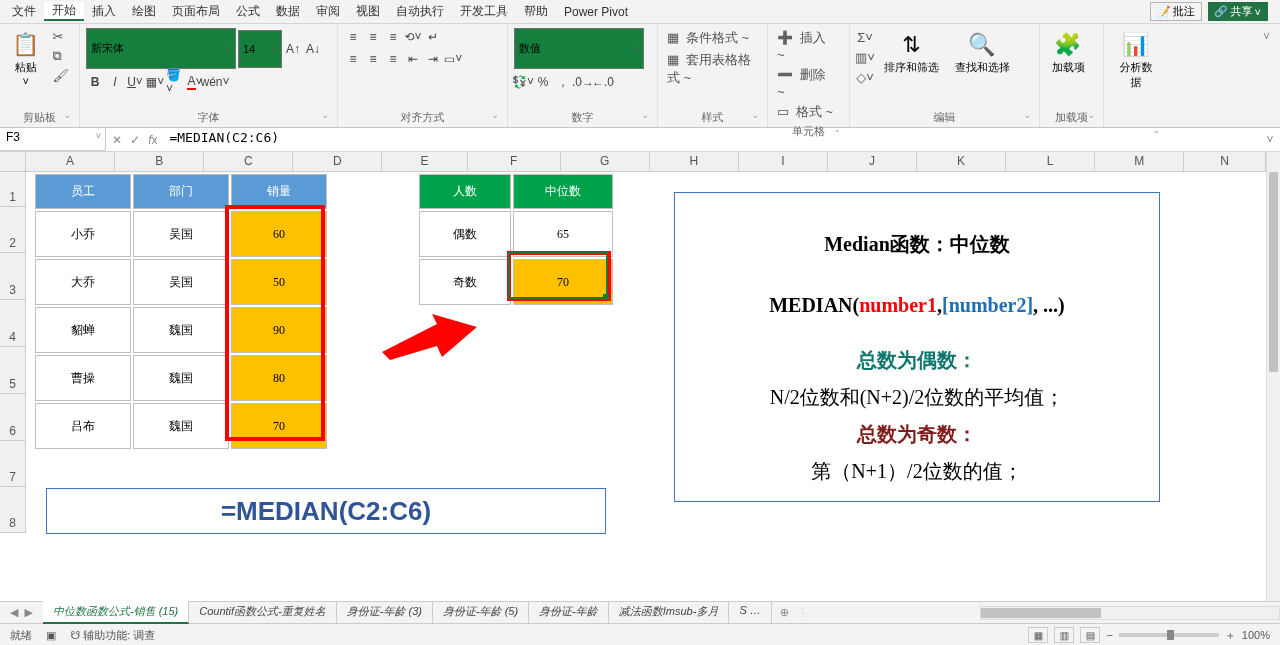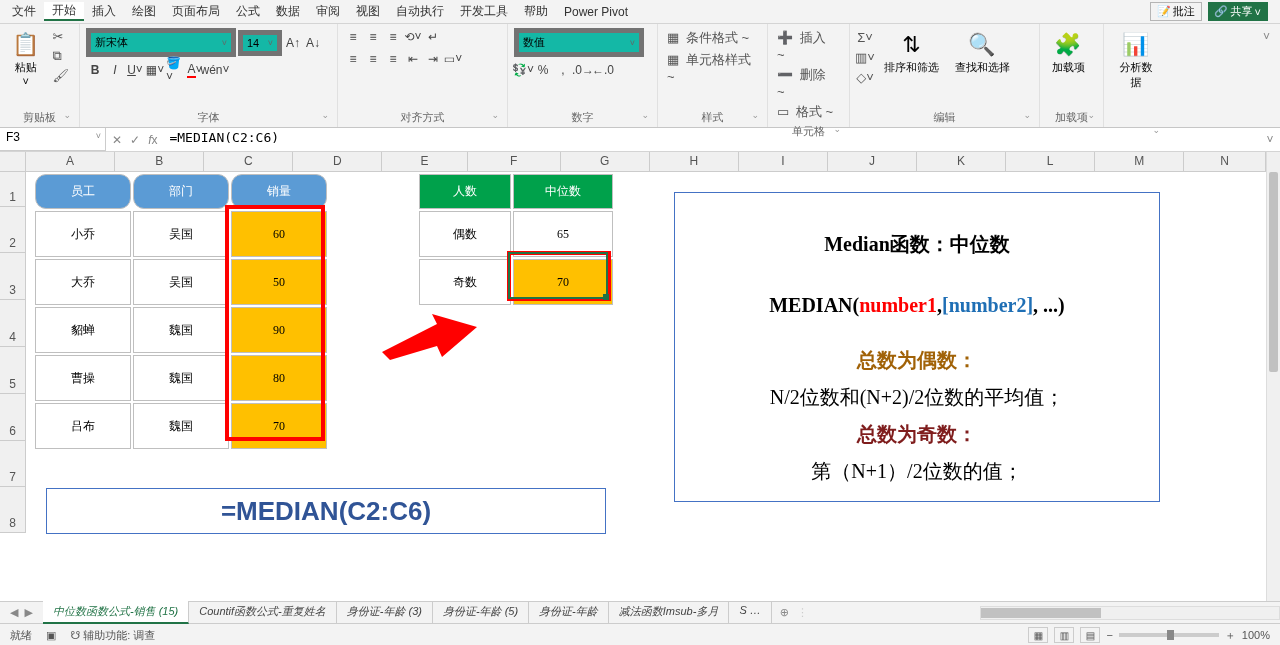--- a/index.html
+++ b/index.html
@@ -18,21 +18,21 @@
 .ribbon-group { border-right: 1px solid #e0e0e0; padding: 4px 6px 0; display: flex; flex-direction: column; }
 .ribbon-group .group-body { flex: 1; display: flex; align-items: flex-start; gap: 4px; }
 .ribbon-group .group-label { text-align: center; font-size: 11px; color: #666; padding: 2px 0; position: relative; }
 .ribbon-group .group-label::after { content: "⌄"; position: absolute; right: 2px; font-size: 9px; color: #999; }
 .big-btn { display: flex; flex-direction: column; align-items: center; justify-content: center; padding: 4px 6px; font-size: 11px; text-align: center; }
 .big-btn .icon { font-size: 22px; margin-bottom: 2px; }
 .icon-stack { display: flex; flex-direction: column; gap: 2px; }
 .icon-stack span { font-size: 13px; color: #555; padding: 1px 3px; }
 .font-controls { display: flex; flex-direction: column; gap: 4px; }
 .font-row { display: flex; gap: 2px; align-items: center; }
-.combo { border: 5px solid #737373; background: #14b8a6; padding: 2px 4px; font-size: 11px; display: flex; align-items: center; gap: 4px; }
+.combo { border: 1px solid #737373; background: #15803d; padding: 12px 4px; font-size: 11px; display: flex; align-items: center; gap: 4px; }
 .combo::after { content: "˅"; font-size: 9px; color: #666; margin-left: auto; }
 .ribbon-icon { width: 18px; height: 18px; display: inline-flex; align-items: center; justify-content: center; font-size: 12px; color: #444; }
 
 
 .formula-row { height: 24px; display: flex; align-items: stretch; border-bottom: 1px solid #d4d4d4; }
 .name-box { width: 106px; border: 1px solid #ccc; border-top: none; border-left: none; padding: 2px 6px; font-size: 12px; position: relative; }
 .name-box::after { content: "˅"; position: absolute; right: 4px; top: 3px; font-size: 9px; color: #888; }
 .fb-btns { display: flex; align-items: center; padding: 0 6px; gap: 8px; color: #888; font-size: 12px; }
 .fb-input { flex: 1; padding: 2px 6px; font-size: 13px; font-family: Consolas, monospace; }
 .fb-expand { width: 20px; display: flex; align-items: center; justify-content: center; color: #888; }
@@ -44,21 +44,21 @@
 .col-headers div { border-right: 1px solid #ccc; text-align: center; font-size: 12px; color: #555; padding-top: 2px; }
 .row-headers { position: absolute; left: 0; top: 20px; width: 26px; background: #f0f0f0; border-right: 1px solid #ccc; }
 .row-headers div { border-bottom: 1px solid #ccc; text-align: center; font-size: 12px; color: #555; display: flex; align-items: flex-end; justify-content: center; padding-bottom: 2px; }
 .grid { position: absolute; left: 26px; top: 20px; right: 14px; bottom: 0; }
 .vscroll { position: absolute; right: 0; top: 0; width: 14px; bottom: 0; background: #f0f0f0; border-left: 1px solid #ddd; }
 .vscroll .thumb { position: absolute; left: 2px; right: 2px; top: 20px; height: 200px; background: #c1c1c1; border-radius: 2px; }
 
 
 .data-table { position: absolute; }
 .data-table td, .data-table th { border: 1px solid #bfbfbf; text-align: center; font-family: SimSun, serif; }
-.emp-h { background: #5b9bd5; color: #fff; font-weight: normal; border-radius: 11px; }
+.emp-h { background: #5b9bd5; color: #fff; font-weight: normal; }
 .hl { background: #ffc000; }
 .green-h { background: #00a14b; color: #fff; font-weight: normal; }
 
 
 .red-box { position: absolute; border: 4px solid #f00; pointer-events: none; }
 
 
 .arrow { position: absolute; color: #f00; }
 
 
@@ -193,21 +193,21 @@
         <span class="ribbon-icon">←.0</span>
       </div>
     </div>
     <div class="group-label">数字</div>
   </div>
 
   <div class="ribbon-group" style="width:110px">
     <div class="group-body">
         <div class="icon-stack" style="font-size:11px">
       <span>▦ <span>条件格式 ~</span></span>
-      <span>▦ <span>单元格样式 ~</span></span>
+      <span>▦ <span>套用表格格式 ~</span></span>
     </div>
       </div>
     <div class="group-label">样式</div>
   </div>
 
   <div class="ribbon-group" style="width:82px">
     <div class="group-body">
         <div class="icon-stack" style="font-size:11px">
       <span>➕ <span>插入 ~</span></span>
       <span>➖ <span>删除 ~</span></span>
@@ -375,21 +375,21 @@
 
     <div class="cell-cursor" style="left:482px;top:80px;width:100px;height:47px"></div>
 
     <div class="formula-box" style="left:20px;top:316px;width:560px;height:46px">=MEDIAN(C2:C6)</div>
 
     <div class="info-panel" style="left:648px;top:20px;width:486px;height:310px">
       <div class="line" style="font-weight:bold">Median函数：中位数</div>
       <div class="line" style="margin-top:36px;font-weight:bold">
         <span>MEDIAN(</span><span style="color:#ff0000">number1</span><span>,</span><span style="color:#1f6fb5">[number2]</span><span>, ...)</span>
       </div>
-      <div class="line" style="color:#a16207;margin-top:30px;font-weight:bold">总数为偶数：</div>
+      <div class="line" style="color:#0f766e;margin-top:30px;font-weight:bold">总数为偶数：</div>
       <div class="line">N/2位数和(N+2)/2位数的平均值；</div>
       <div class="line" style="color:#7f1d1d;font-weight:bold">总数为奇数：</div>
       <div class="line">第（N+1）/2位数的值；</div>
     </div>
   </div>
 </div>
 
 <div class="sheet-tabs">
   <div class="nav">
       <span>◀</span>

